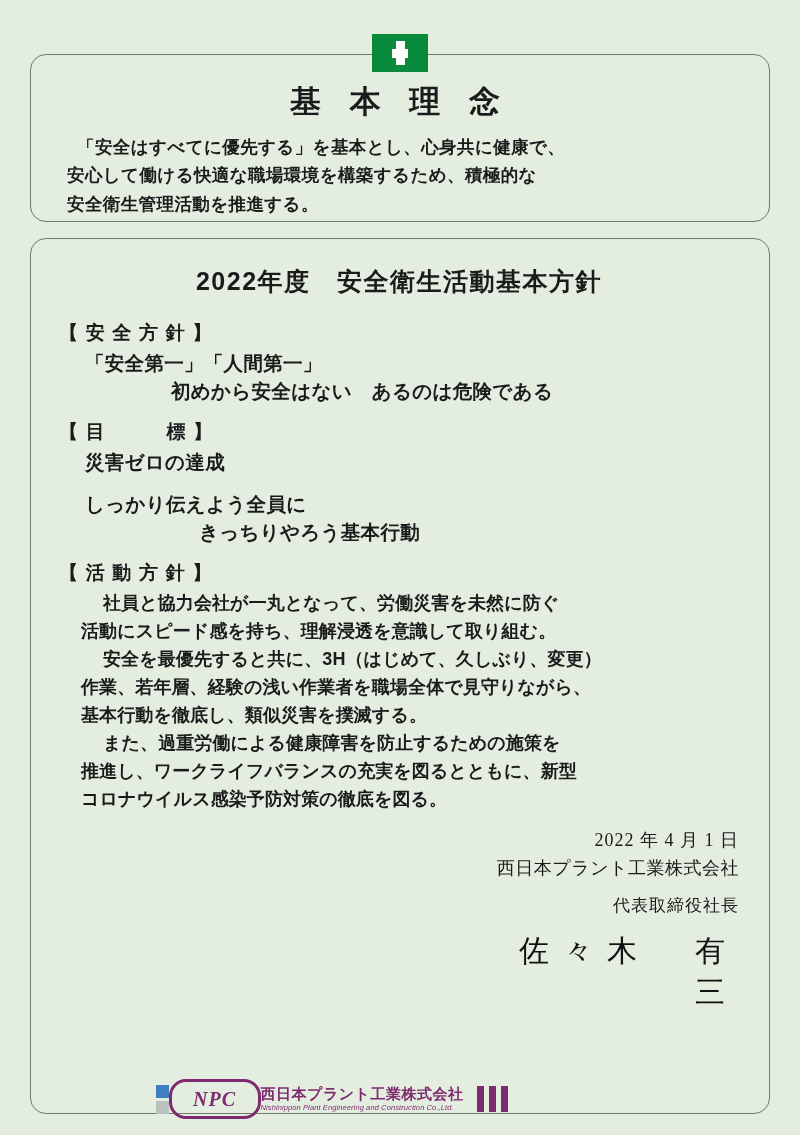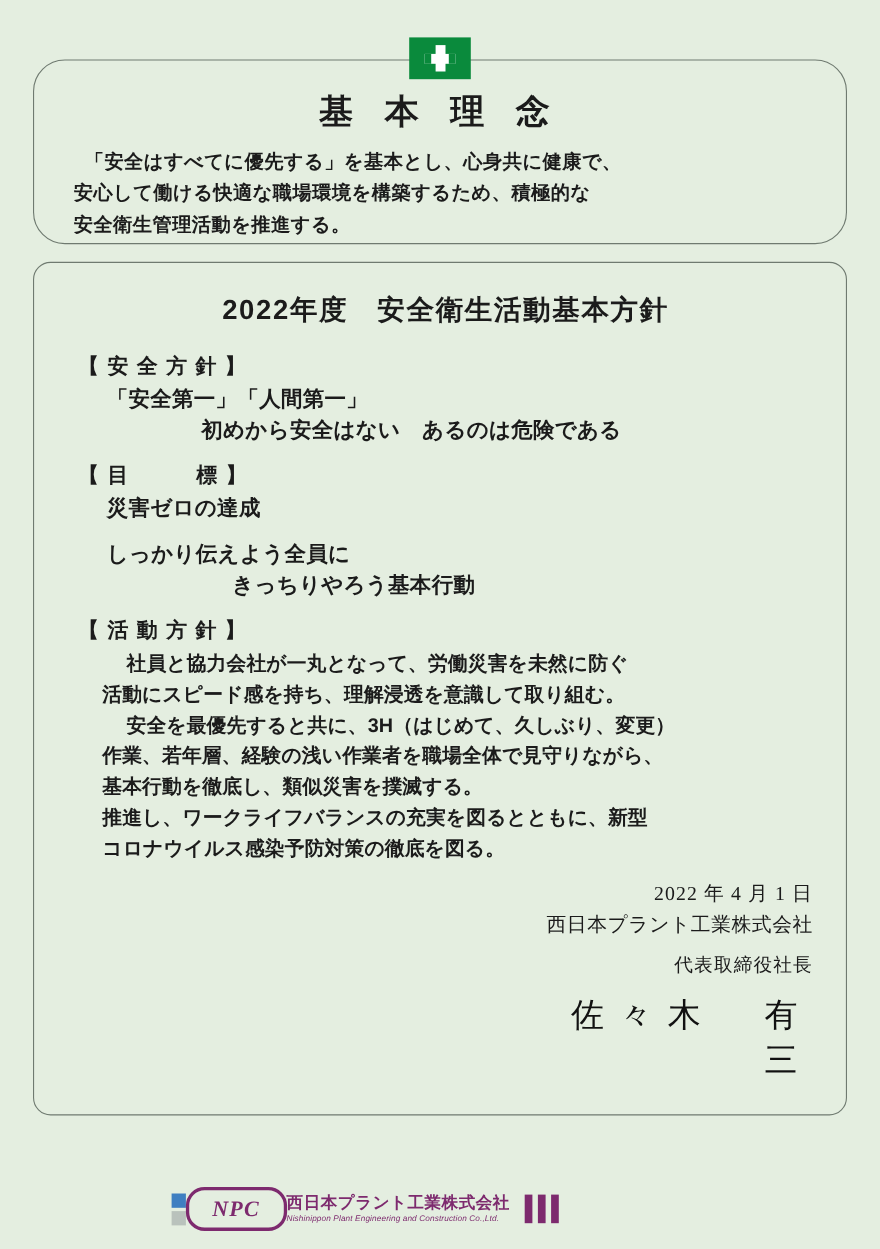--- a/index.html
+++ b/index.html
@@ -82,21 +82,20 @@
     border-radius: 16px;
     background: transparent;
     box-sizing: border-box;
   }
 
   .box-philosophy {
     margin-top: 28px;
     padding: 30px 34px 24px 34px;
     height: 168px;
     position: relative;
-    border-radius: 29px;
   }
 
   .philosophy-title {
     text-align: center;
     font-size: 31px;
     font-weight: bold;
     letter-spacing: 10px;
     margin: 0 0 14px 0;
     line-height: 1.1;
   }
@@ -108,22 +107,22 @@
     text-align: left;
     margin: 0 2px;
     font-family: Liberation Serif, serif;
   }
   .philosophy-body .l1 { text-indent: 10px; display: block; }
   .philosophy-body .l2 { display: block; }
   .philosophy-body .l3 { display: block; }
 
   .box-policy {
     margin-top: 16px;
-    padding: 22px 30px 26px 40px;
-    height: 776px;
+    padding: 22px 30px 26px 28px;
+    height: 876px;
     position: relative;
   }
 
   .policy-title {
     text-align: center;
     font-size: 25px;
     font-weight: bold;
     letter-spacing: 1.5px;
     margin: 4px 0 22px 0;
   }
@@ -301,20 +300,21 @@
     </div>
 
     <div class="section">
       <div class="sec-head">【 活 動 方 針 】</div>
       <div class="para">
         <p class="first-line-indent">社員と協力会社が一丸となって、労働災害を未然に防ぐ</p>
         <p>活動にスピード感を持ち、理解浸透を意識して取り組む。</p>
         <p class="first-line-indent">安全を最優先すると共に、3H（はじめて、久しぶり、変更）</p>
         <p>作業、若年層、経験の浅い作業者を職場全体で見守りながら、</p>
         <p>基本行動を徹底し、類似災害を撲滅する。</p>
+        <p class="first-line-indent">また、過重労働による健康障害を防止するための施策を</p>
         <p>推進し、ワークライフバランスの充実を図るとともに、新型</p>
         <p>コロナウイルス感染予防対策の徹底を図る。</p>
       </div>
     </div>
 
     <div class="signature">
       <div class="sig-date">2022 年 4 月 1 日</div>
       <div class="sig-company">西日本プラント工業株式会社</div>
       <div class="sig-title">代表取締役社長</div>
       <div class="sig-name">佐々木　有三</div>

